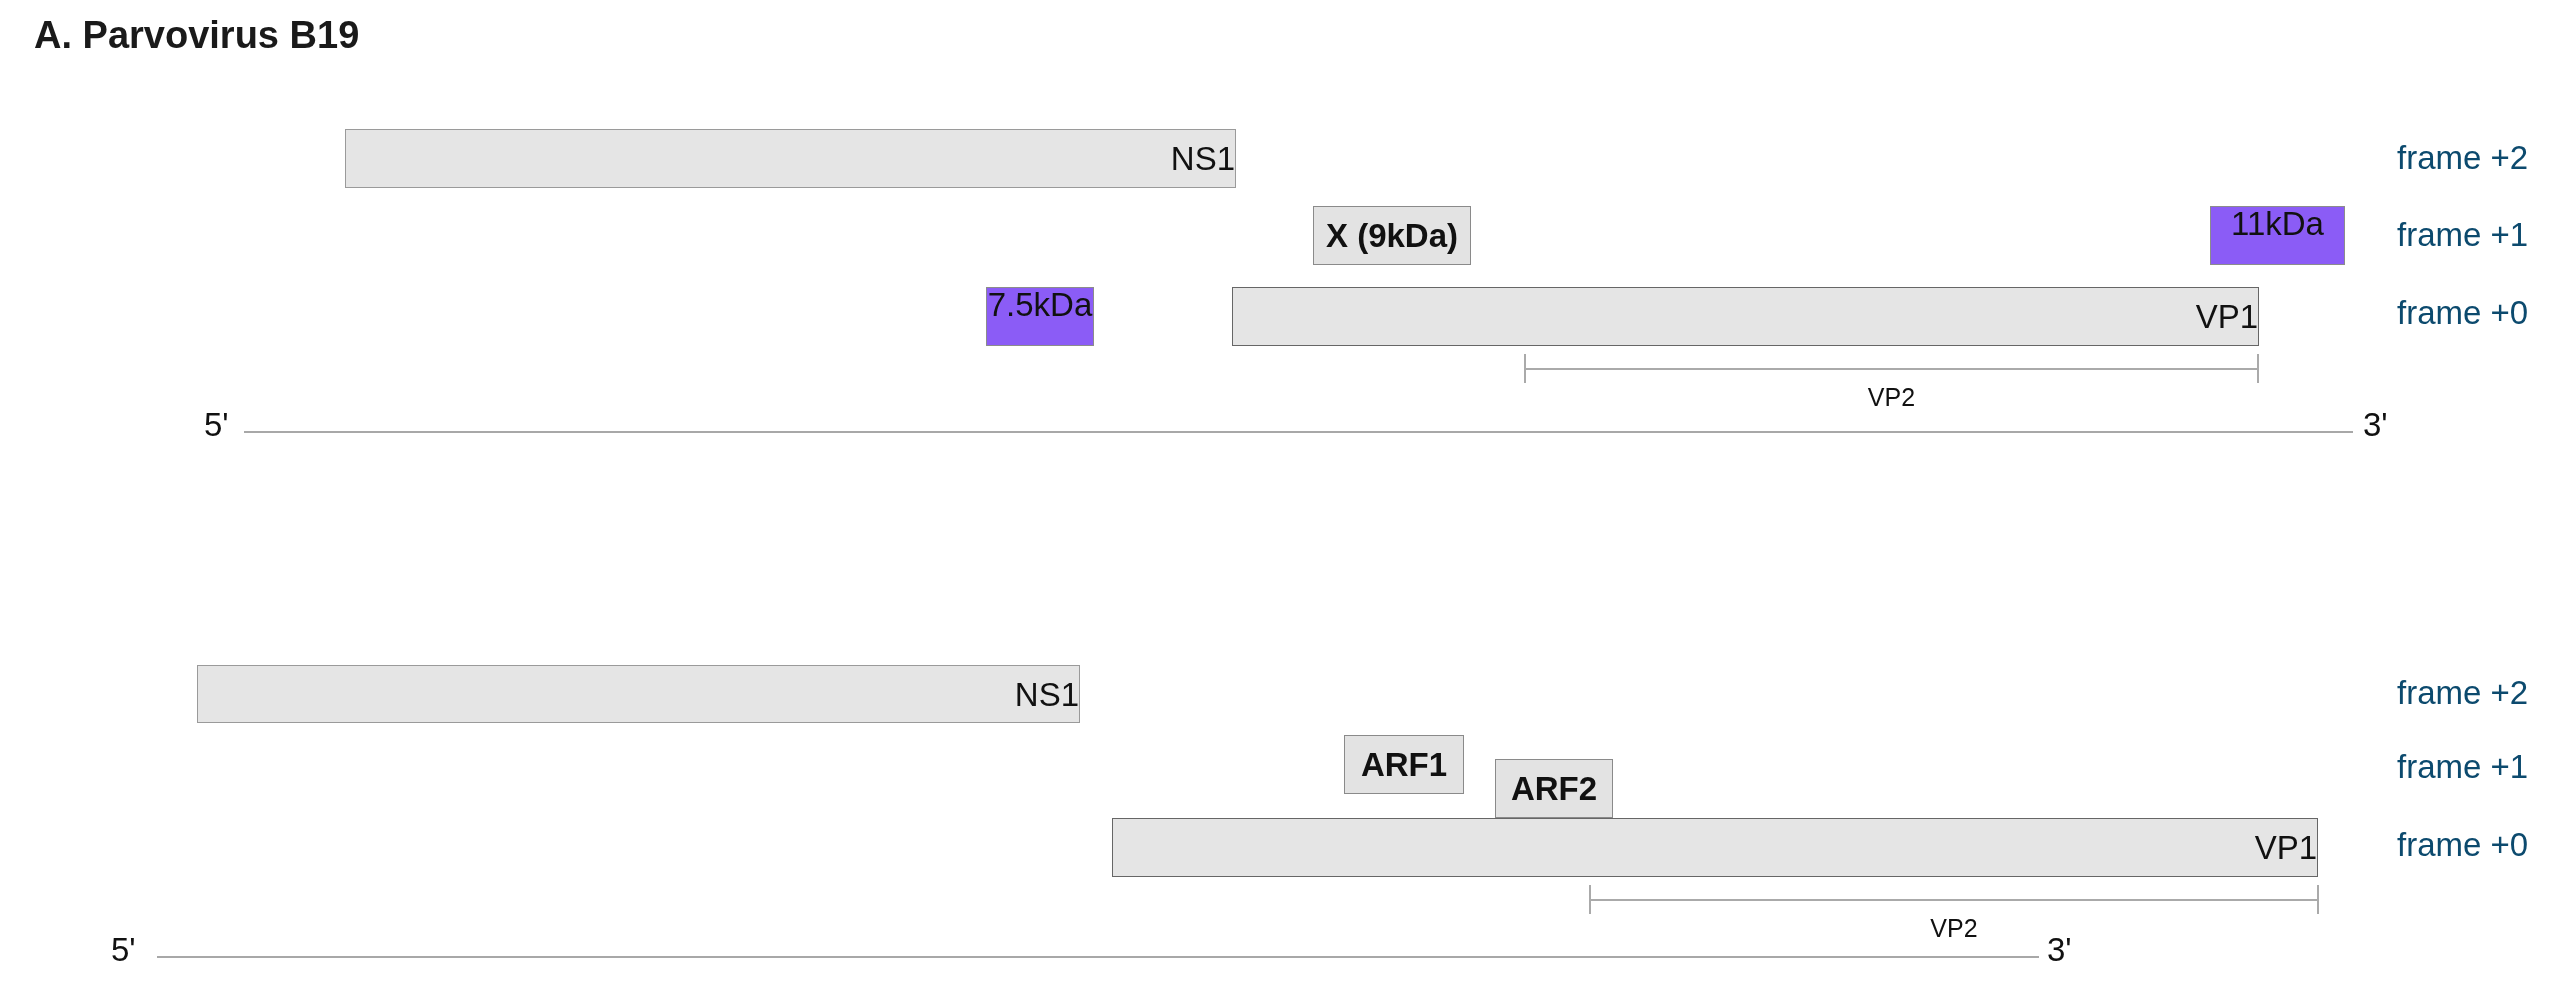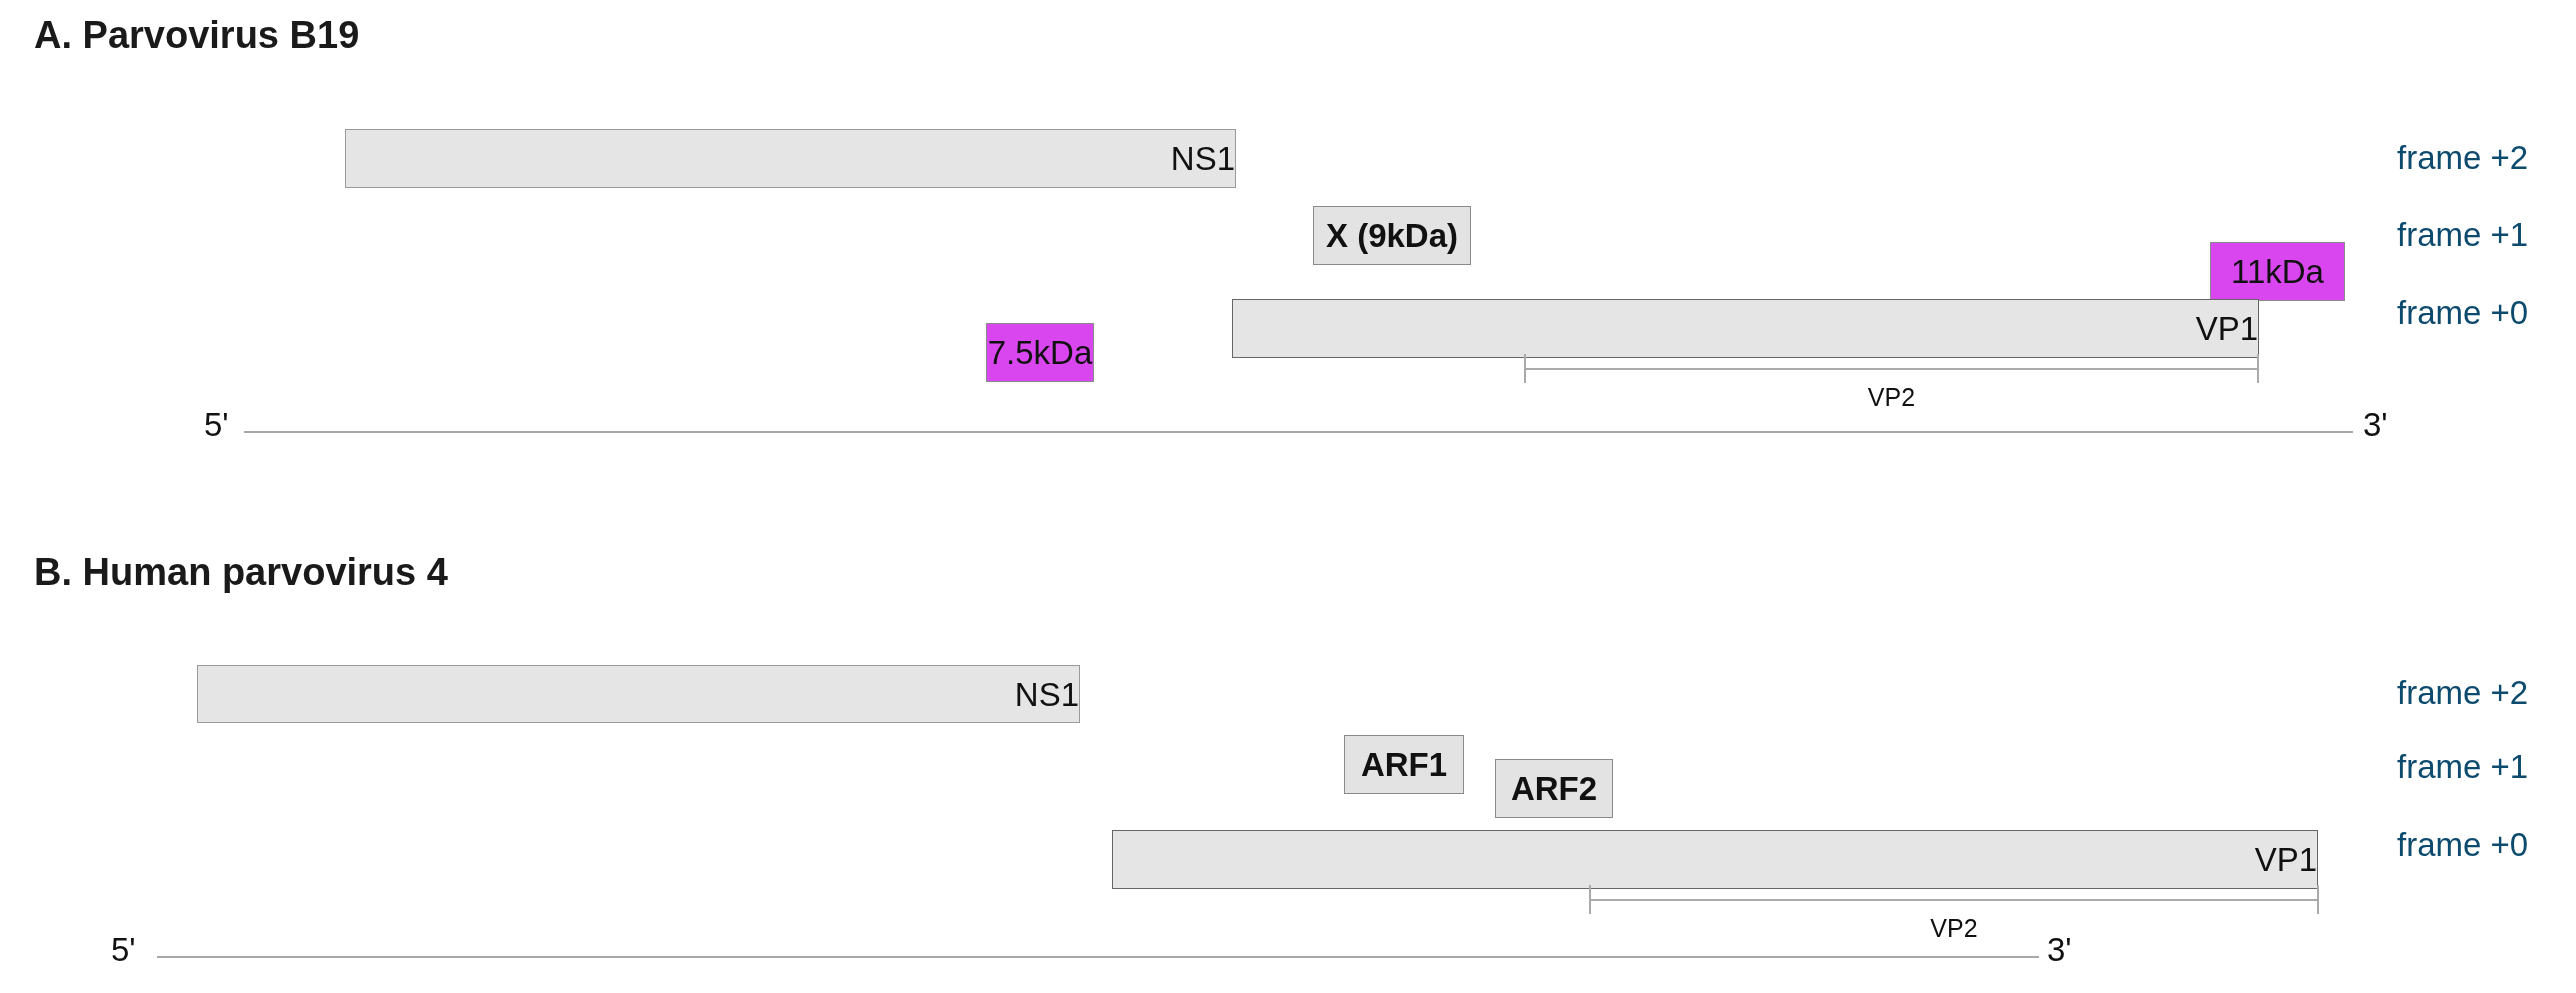--- a/index.html
+++ b/index.html
@@ -18,39 +18,37 @@
   
   .orf-box{
     position:absolute;
     box-sizing:border-box;
     background:#e5e5e5;
     border:1.9px solid #9a9a9a;
     display:flex;
     align-items:center;
     justify-content:flex-end;
   }
-  .orf-box.dark{border-color:#666666;margin-top:12px;}
+  .orf-box.dark{border-color:#666666;}
   .orf-label{
     font-size:33px;
     font-weight:400;
     color:#111;
     white-space:nowrap;
     line-height:1;
   }
 
   
   .kda-box{
     position:absolute;
     box-sizing:border-box;
-    background:#d946ef;
+    background:#8b5cf6;
     border:1.9px solid #8c8c8c;
     display:flex;
-    align-items:center;
     justify-content:center;
-    margin-top:36px;
   }
   .kda-box .orf-label{font-size:33px;}
 
   
   .shaded-box{
     position:absolute;
     box-sizing:border-box;
     background:#e3e3e3;
     border:1.9px solid #8a8a8a;
     display:flex;
@@ -138,21 +136,20 @@
   <div class="bracket-label" style="left:1524px;top:385px;width:735px;">VP2</div>
 
   <div class="genome-line" style="left:244px;top:431px;width:2109px;"></div>
   <div class="end-label" style="left:204px;top:408px;">5'</div>
   <div class="end-label" style="left:2363px;top:408px;">3'</div>
 
   <div class="frame-label" style="left:2397px;top:141px;">frame +2</div>
   <div class="frame-label" style="left:2397px;top:218px;">frame +1</div>
   <div class="frame-label" style="left:2397px;top:296px;">frame +0</div>
 
-  <div class="panel-title" style="left:34px;top:551px;">B. Human parvovirus 4</div>
 
   <div class="orf-box" style="left:197px;top:665px;width:883px;height:58px;">
     <span class="orf-label">NS1</span>
   </div>
 
   <div class="shaded-box" style="left:1344px;top:735px;width:120px;height:59px;">
     <span class="orf-label">ARF1</span>
   </div>
 
   <div class="shaded-box" style="left:1495px;top:735px;width:118px;height:59px;margin-top:24px;">

